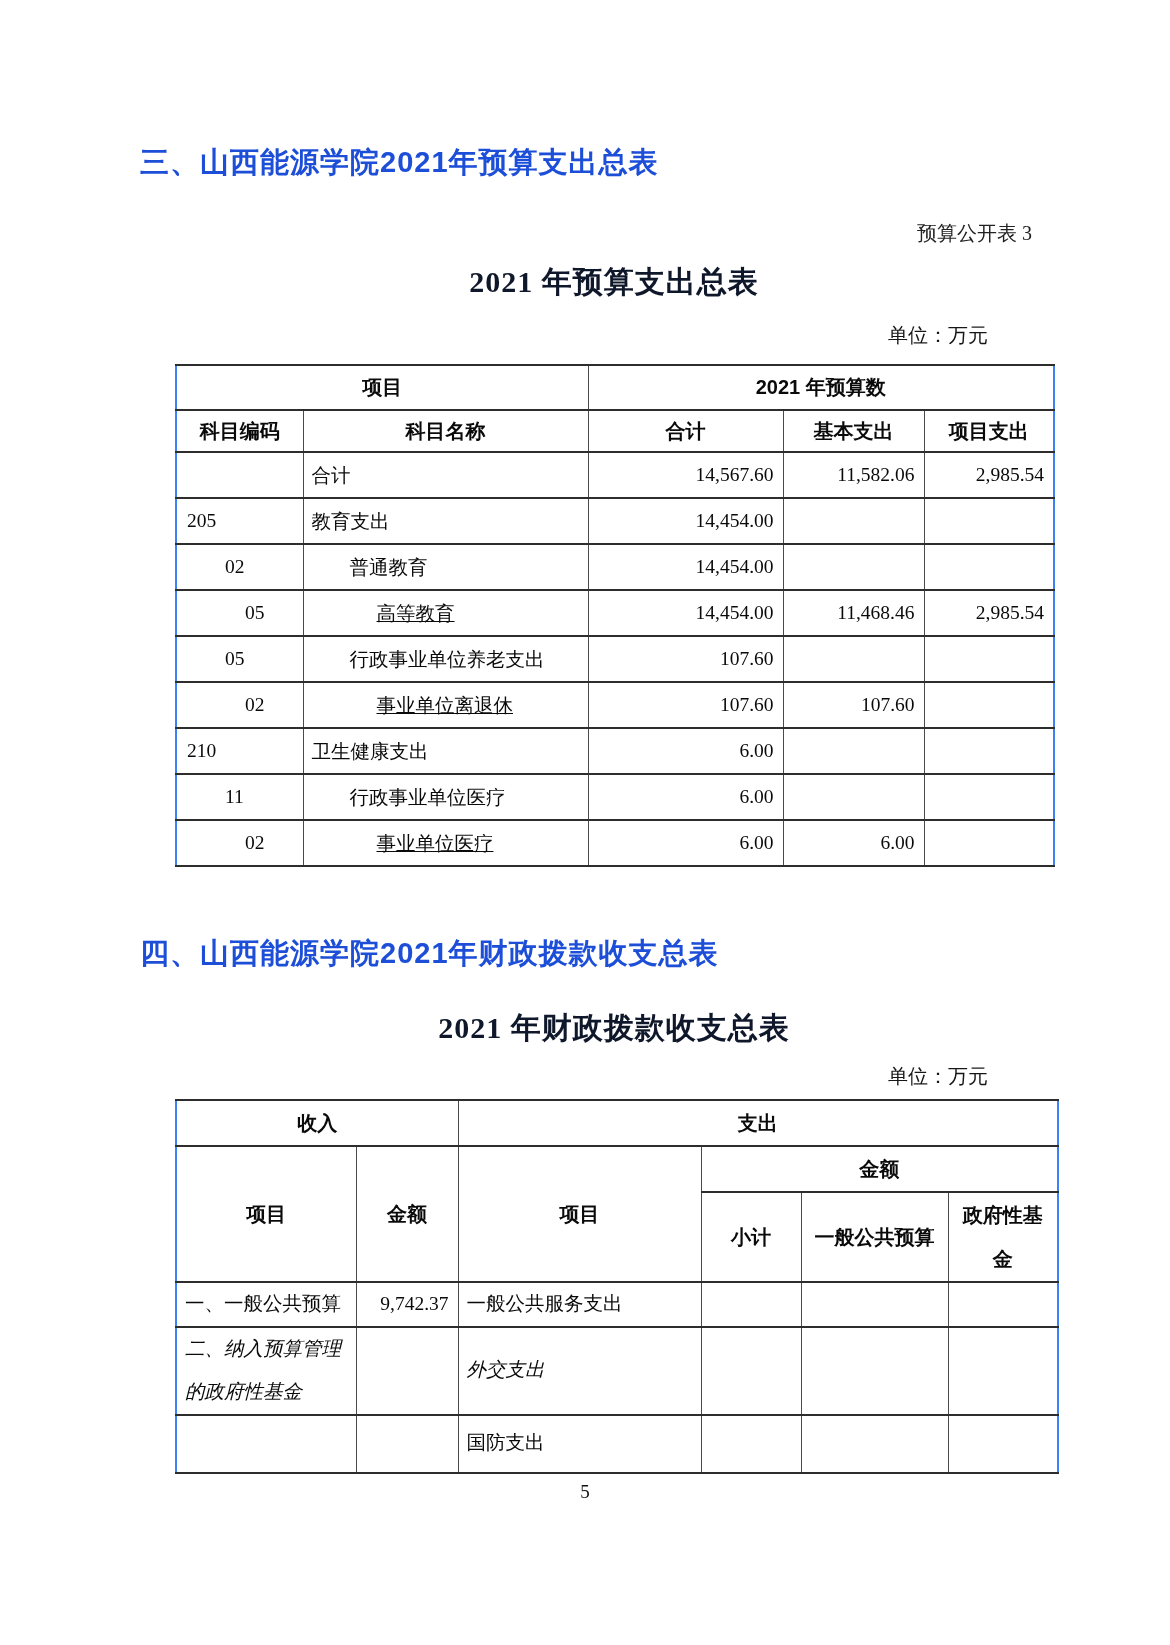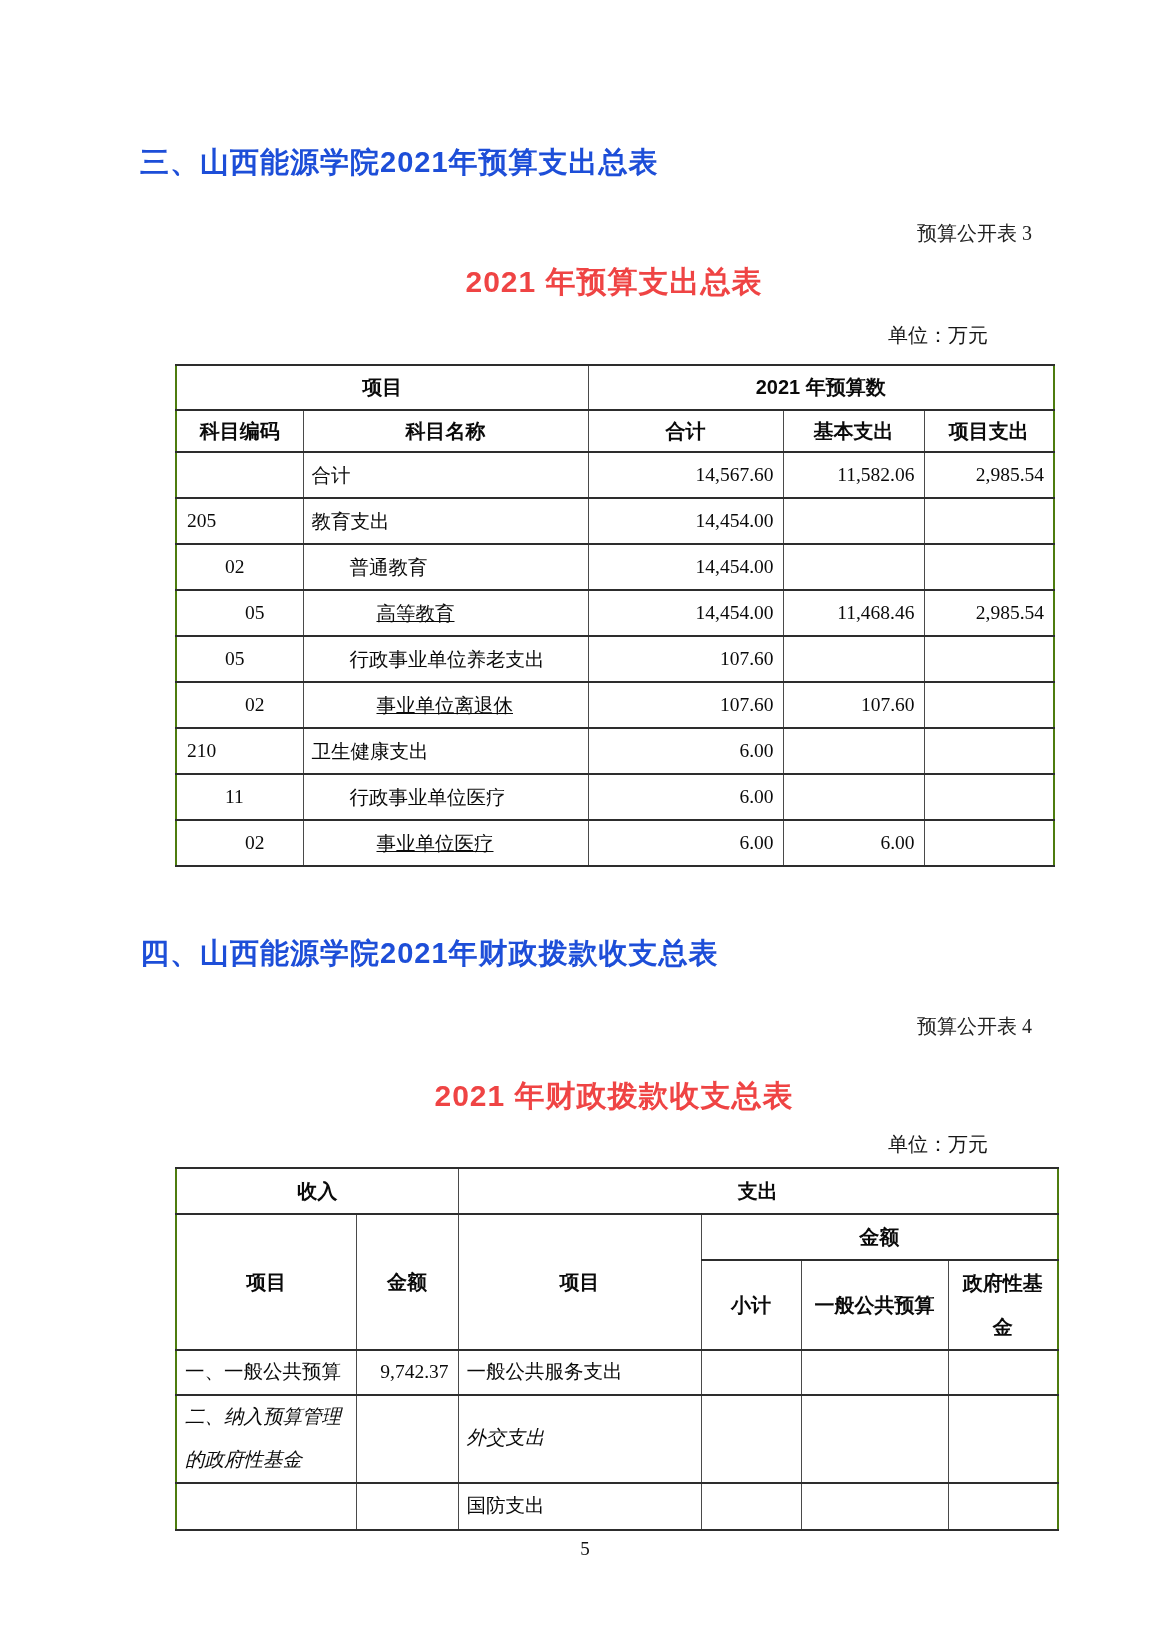--- a/index.html
+++ b/index.html
@@ -33,42 +33,42 @@
   }
   .table-label.l3 { margin-top: 40px; }
   .table-label.l4 { margin-top: 42px; }
   .table-title {
     margin-left: 175px;
     width: 878px;
     text-align: center;
     font-weight: bold;
     font-size: 30px;
     line-height: 40px;
-    font-family: Liberation Sans, sans-serif;
-    color: #ef4444;
+    font-family: Liberation Serif, serif;
+    color: #0f172a;
     letter-spacing: 1px;
   }
   .table-title.t3 { margin-top: 16px; }
   .table-title.t4 { margin-top: 37px; }
   .unit-label {
     margin-left: 140px;
     width: 848px;
     text-align: right;
     font-size: 20px;
     line-height: 26px;
     color: #161616;
   }
   .unit-label.u3 { margin-top: 20px; }
   .unit-label.u4 { margin-top: 15px; }
 
   table.budget {
     margin-left: 175px;
     border-collapse: collapse;
     table-layout: fixed;
-    border: 2px solid #4d7c0f;
+    border: 2px solid #3b82f6;
   }
   table.budget.t1 { width: 878px; margin-top: 16px; }
   table.budget.t2 { width: 882px; margin-top: 10px; }
   table.budget th, table.budget td {
     border-left: 1px solid #4a4a4a;
     border-right: 1px solid #4a4a4a;
     border-top: 2px solid #2d2d2d;
     border-bottom: 2px solid #2d2d2d;
     vertical-align: middle;
     overflow: hidden;
@@ -94,21 +94,21 @@
   .t1 td.name { text-align: left; padding-left: 8px; padding-right: 6px; }
   .t1 td.name.lv1 { padding-left: 46px; }
   .t1 td.name.lv2 { padding-left: 73px; text-decoration: underline; }
   td.num { text-align: right; padding-right: 9px; }
 
   .t2 thead tr:nth-child(1) { height: 42px; padding-left: 20px; }
   .t2 thead tr:nth-child(2) { height: 38px; }
   .t2 thead tr:nth-child(3) { height: 82px; }
   .t2 tbody tr:nth-child(1) { height: 43px; }
   .t2 tbody tr:nth-child(2) { height: 79px; font-style: italic; }
-  .t2 tbody tr:nth-child(3) { height: 47px; }
+  .t2 tbody tr:nth-child(3) { height: 58px; }
   .t2 th, .t2 td { line-height: 2.2; }
   .t2 th.gov-fund { padding: 0 10px; }
   .t2 td.item { text-align: left; padding-left: 8px; padding-right: 6px; }
 
   .page-number {
     margin-top: 6px;
     width: 1170px;
     text-align: center;
     font-size: 19px;
     line-height: 24px;
@@ -208,21 +208,20 @@
           <td class="num">6.00</td>
           <td class="num">6.00</td>
           <td class="num"></td>
         </tr>
       </tbody>
   </table>
 </section>
 
 <section>
   <h2 class="sec-heading second">四、山西能源学院2021年财政拨款收支总表</h2>
-  <div class="table-label l4">预算公开表 4</div>
   <div class="table-title t4">2021 年财政拨款收支总表</div>
   <div class="unit-label u4">单位：万元</div>
 
   <table class="budget t2">
     <colgroup>
       <col style="width:180px">
         <col style="width:102px">
         <col style="width:243px">
         <col style="width:100px">
         <col style="width:147px">

